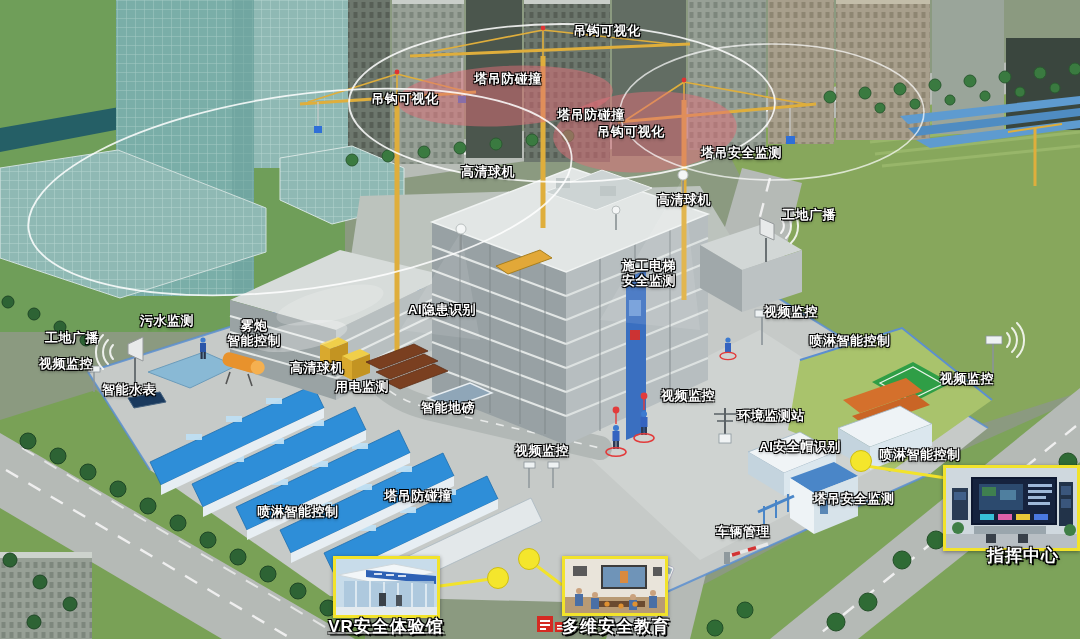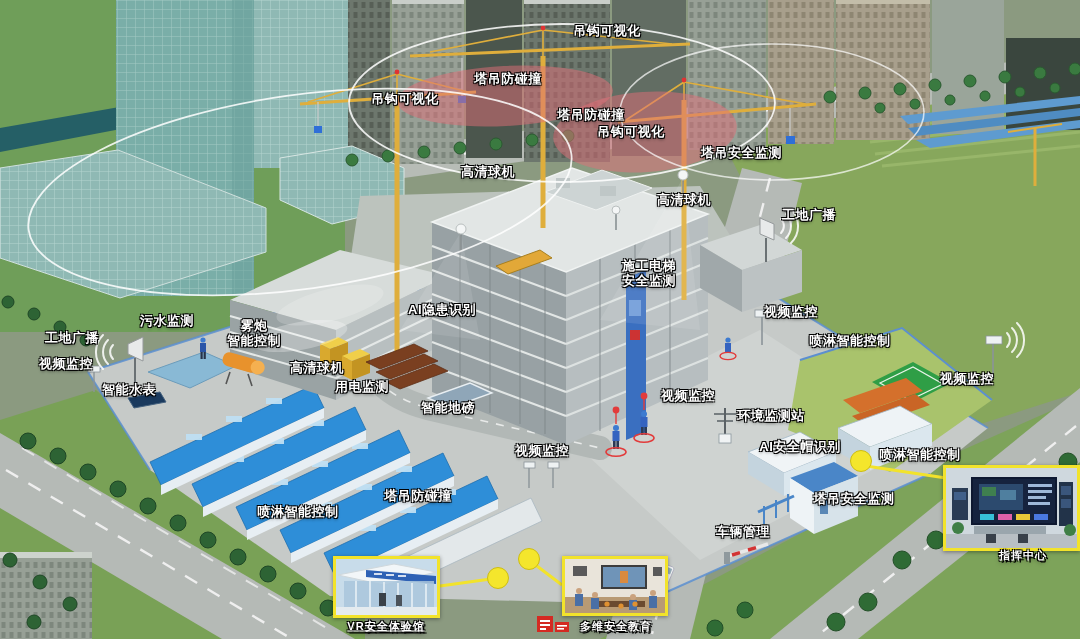--- a/index.html
+++ b/index.html
@@ -6,21 +6,21 @@
   #stage{position:relative;width:1080px;height:639px;overflow:hidden;
          font-family:"Liberation Sans","DejaVu Sans",sans-serif;background:#8b9a80;}
   #scene{position:absolute;left:0;top:0;width:1080px;height:639px;}
   #labels{position:absolute;left:0;top:0;width:1080px;height:639px;pointer-events:none;}
   .lbl{position:absolute;transform:translate(-50%,-50%);
        font-weight:bold;font-size:13px;line-height:1.15;color:#fff;white-space:nowrap;
        letter-spacing:0.5px;
        text-shadow:-1px -1px 0 #000,1px -1px 0 #000,-1px 1px 0 #000,1px 1px 0 #000,0 2px 3px rgba(0,0,0,.45);}
   .lbl.two{white-space:pre-line;text-align:center;}
   .cap{position:absolute;transform:translate(-50%,-50%);
-       font-weight:bold;font-size:11px;color:#fff;white-space:nowrap;letter-spacing:1px;
+       font-weight:bold;font-size:17px;color:#fff;white-space:nowrap;letter-spacing:1px;
        text-shadow:-1px -1px 0 #000,1px -1px 0 #000,-1px 1px 0 #000,2px 2px 0 #000,0 2px 4px rgba(0,0,0,.5);}
   #cap-vr{left:386px;top:626px;text-decoration:underline;}
   #cap-edu{left:616px;top:626px;}
   #cap-cmd{left:1023px;top:555px;}
   .inset{position:absolute;border:3px solid #f2e32b;box-shadow:0 1px 4px rgba(0,0,0,.4);background:#cfe0ea;}
   #inset-vr{left:333px;top:556px;width:101px;height:56px;}
   #inset-edu{left:562px;top:556px;width:100px;height:54px;}
   #inset-cmd{left:943px;top:465px;width:131px;height:80px;}
   .inset svg{display:block;width:100%;height:100%;}
 </style>

